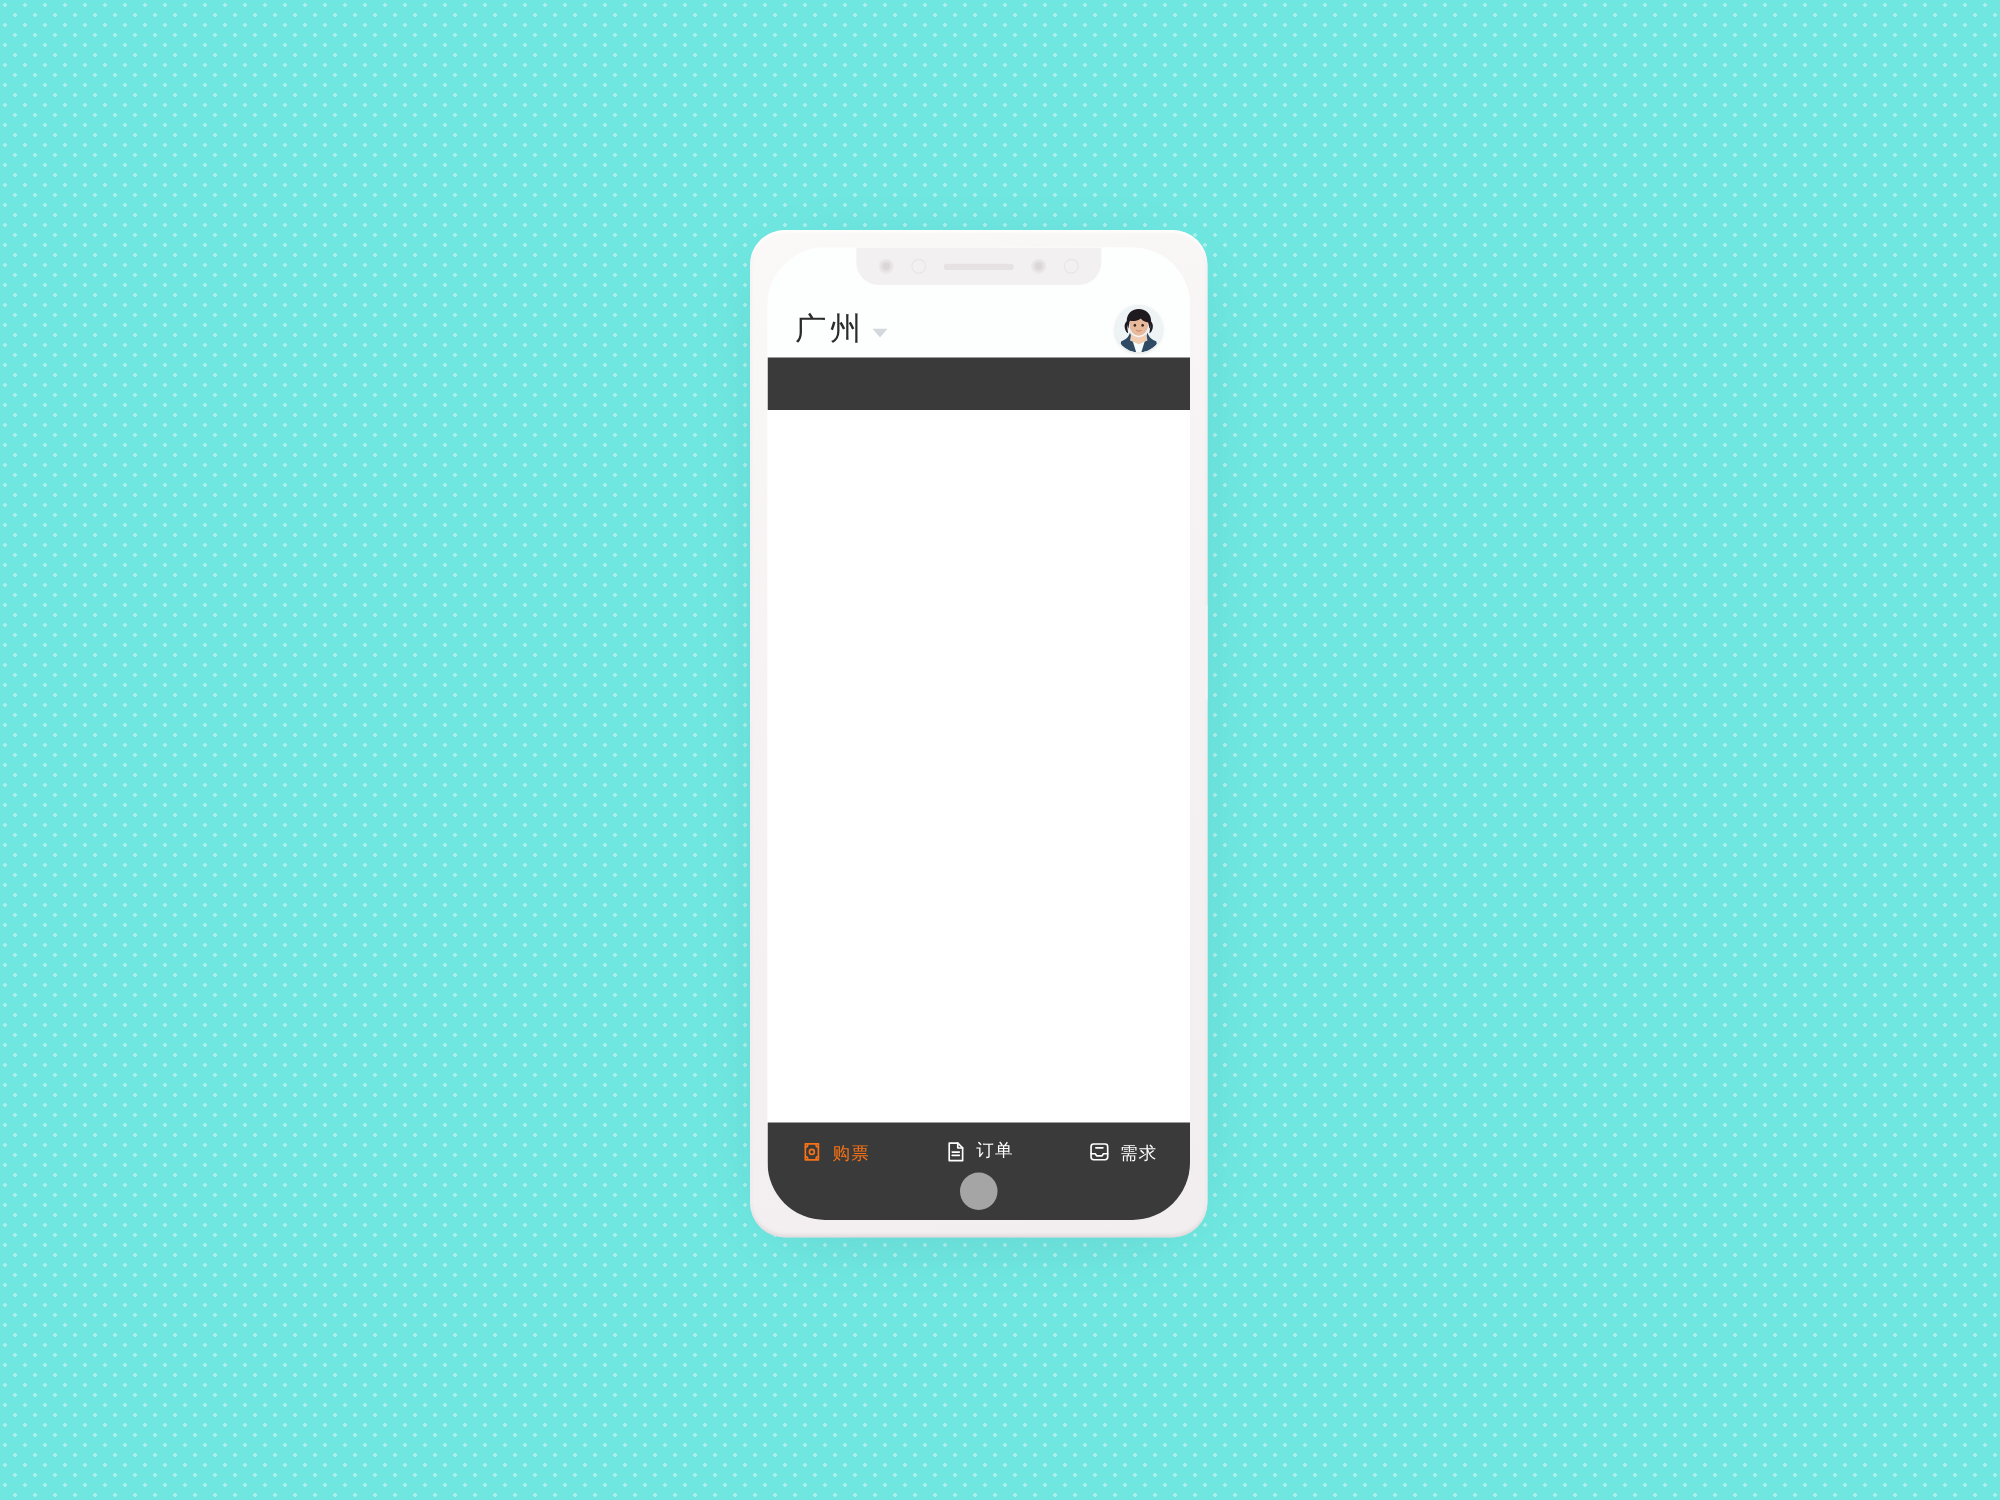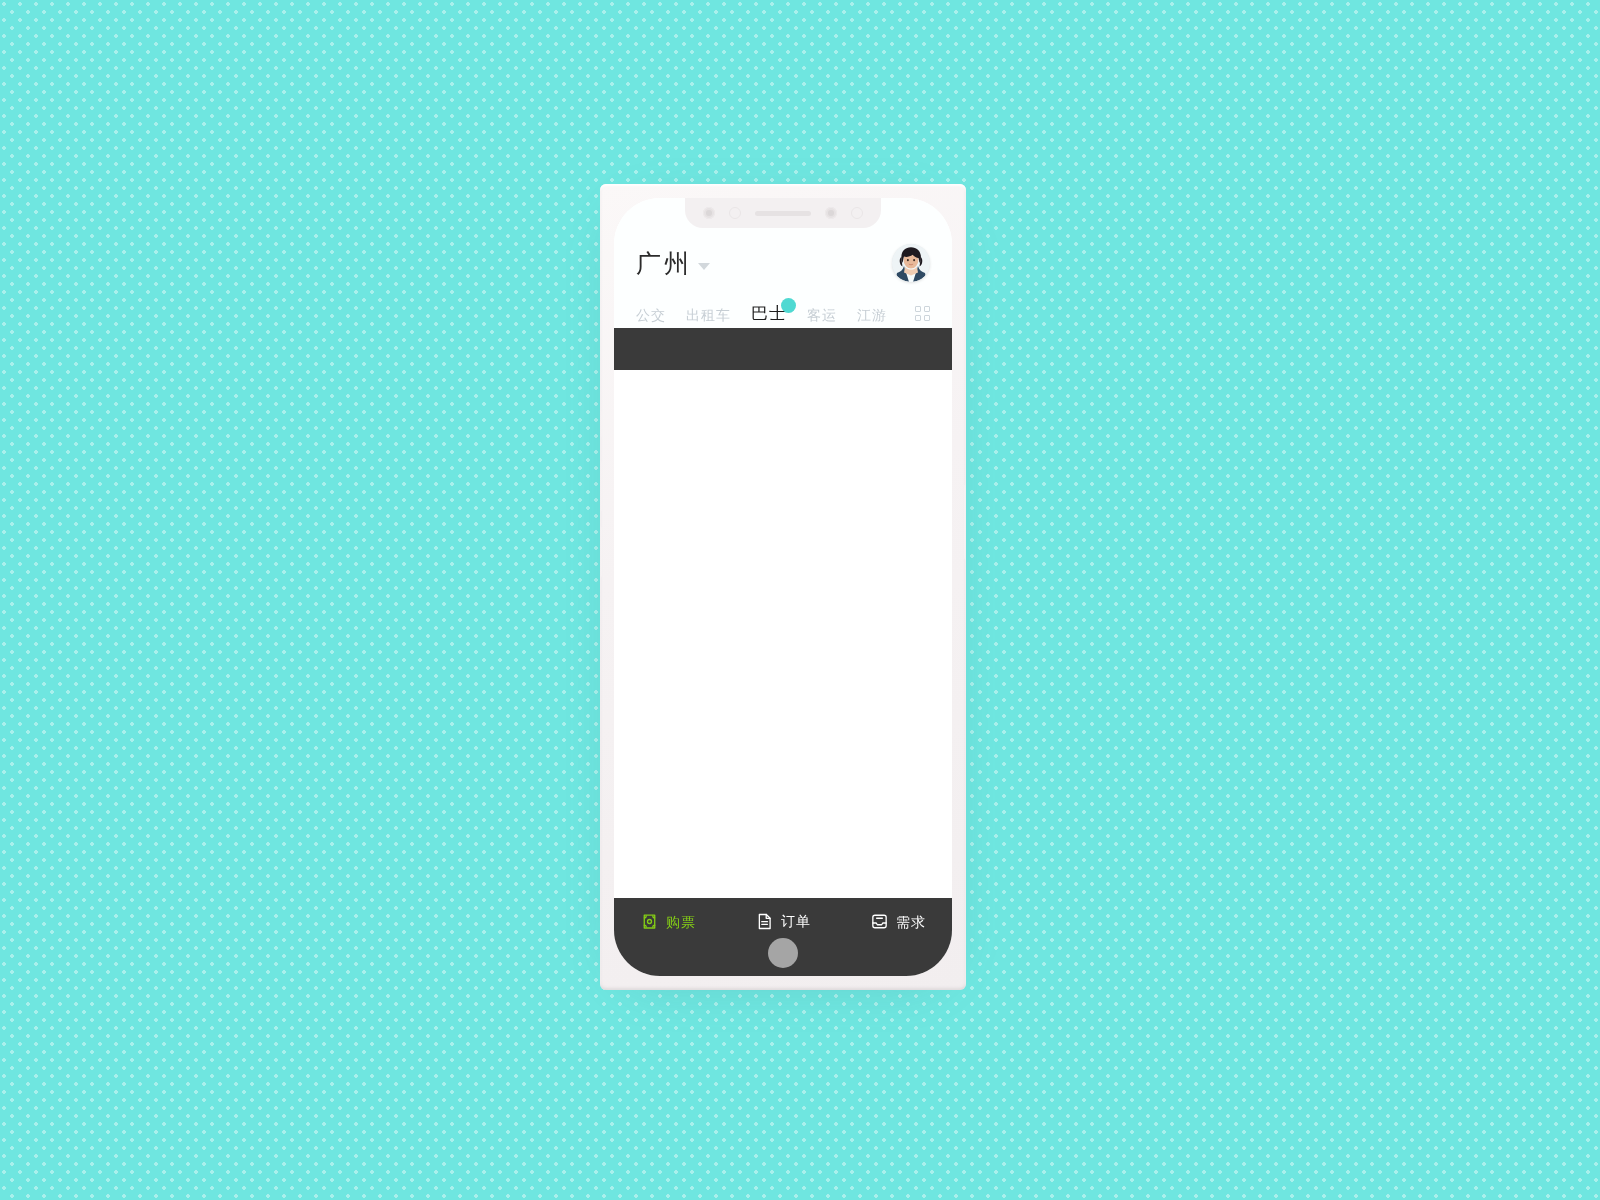--- a/index.html
+++ b/index.html
@@ -30,21 +30,21 @@
     position:absolute;
     left:10px; top:18px;
     width:346px; height:786px;
     border-radius:56px;
     background:rgba(40,110,110,0.16);
     filter:blur(22px);
   }
 
   .phone-body{
     position:absolute; inset:0;
-    border-radius:6px;
+    border-radius:28px;
     background:linear-gradient(158deg,#fbf8f8 0%,#f6f2f3 42%,#f2eeef 100%);
     box-shadow:
       0 2px 2px rgba(255,255,255,0.9) inset,
       0 -2px 3px rgba(190,180,182,0.35) inset;
     overflow:hidden;
   }
 
   
   .btn-side{
     position:absolute;
@@ -200,21 +200,21 @@
     padding:14px 26px 0 26px;
     position:relative;
   }
   .nav-item{
     display:flex; align-items:center; gap:7px;
     color:#ffffff;
     font-size:14px;
     letter-spacing:1px;
     line-height:1;
   }
-  .nav-item.active{ color:#84cc16; }
+  .nav-item.active{ color:#f97316; }
   .nav-item:nth-child(1){ margin-right:auto; }
   .nav-item:nth-child(2){ margin-right:auto;font-family:Liberation Mono, monospace; }
   .nav-ico{ width:19px; height:19px; display:block; flex:0 0 auto; }
   .nav-ico svg{ display:block; width:100%; height:100%; }
 
   .home-dot{
     position:absolute;
     left:50%; transform:translateX(-50%);
     bottom:8px;
     width:30px; height:30px;
@@ -272,52 +272,20 @@
                 <path d="M9.6 12.8c-1.7 1.2-2.3 3.6-1.7 6 .5 2 1.6 3.4 2.6 3.8-.6-3.2-.9-6.6-.9-9.8z" fill="#1f1a20"></path>
                 <path d="M28.4 12.8c1.7 1.2 2.3 3.6 1.7 6-.5 2-1.6 3.4-2.6 3.8.6-3.2.9-6.6.9-9.8z" fill="#1f1a20"></path>
                 <ellipse cx="15.9" cy="16.1" rx="1" ry="1.2" fill="#3a2a22"></ellipse>
                 <ellipse cx="22.1" cy="16.1" rx="1" ry="1.2" fill="#3a2a22"></ellipse>
                 <path d="M17.2 20.3c1.1.7 2.5.7 3.6 0" stroke="#c9856a" stroke-width="0.9" fill="none" stroke-linecap="round"></path>
               </g>
             </svg>
           </div>
         </div>
 
-        <div class="tabs">
-
-          <span class="tab">
-            <span>公交</span>
-          </span>
-
-          <span class="tab">
-            <span>出租车</span>
-          </span>
-
-          <span class="tab active">
-            <span>巴士</span>
-            <span class="tab-dot"></span>
-          </span>
-
-          <span class="tab">
-            <span>客运</span>
-          </span>
-
-          <span class="tab">
-            <span>江游</span>
-          </span>
-
-          <span class="tabs-spacer"></span>
-
-          <span class="grid-icon">
-            <i></i>
-            <i></i>
-            <i></i>
-            <i></i>
-          </span>
-        </div>
       </div>
 
       <div class="banner"></div>
 
       <div class="content"></div>
 
       <div class="bottom-nav">
 
         <div class="nav-item active">
           <span class="nav-ico">

